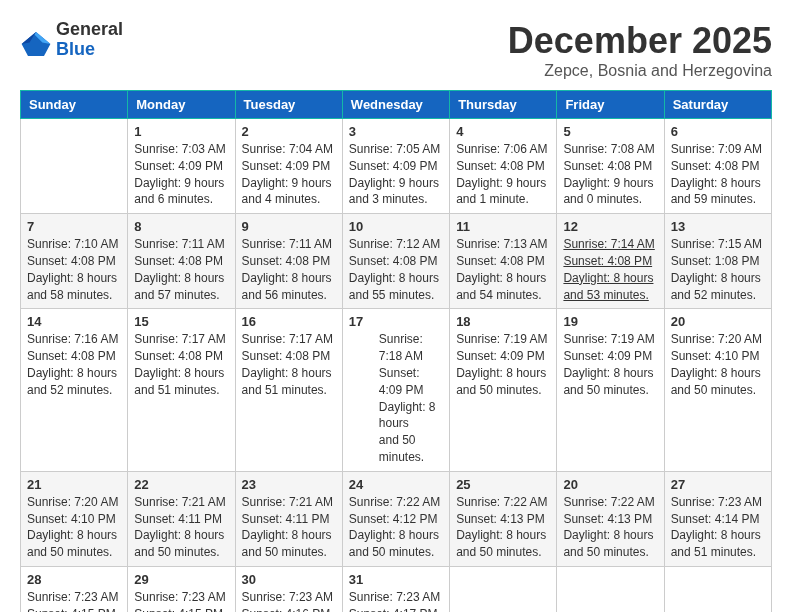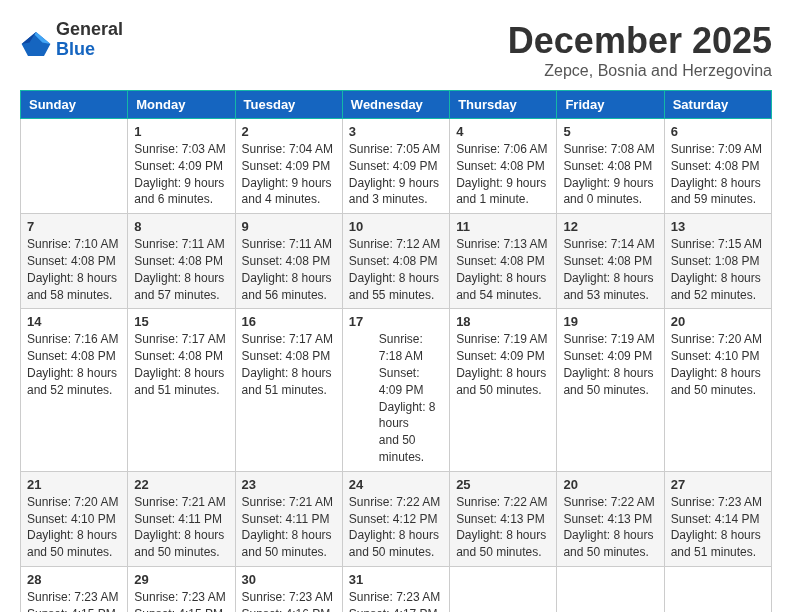--- a/index.html
+++ b/index.html
@@ -195,21 +195,21 @@
         </td>
         <td>
           <span class="day-number">11</span>
           <div class="day-info" style="white-space: pre-line;">Sunrise: 7:13 AM
 Sunset: 4:08 PM
 Daylight: 8 hours
 and 54 minutes.</div>
         </td>
         <td>
           <span class="day-number">12</span>
-          <div class="day-info" style="white-space: pre-line;">Sunrise: 7:14 AM
+          <div class="day-info" style="white-space: pre-line; text-decoration: underline;">Sunrise: 7:14 AM
 Sunset: 4:08 PM
 Daylight: 8 hours
 and 53 minutes.</div>
         </td>
         <td>
           <span class="day-number">13</span>
           <div class="day-info" style="white-space: pre-line;">Sunrise: 7:15 AM
 Sunset: 1:08 PM
 Daylight: 8 hours
 and 52 minutes.</div>

